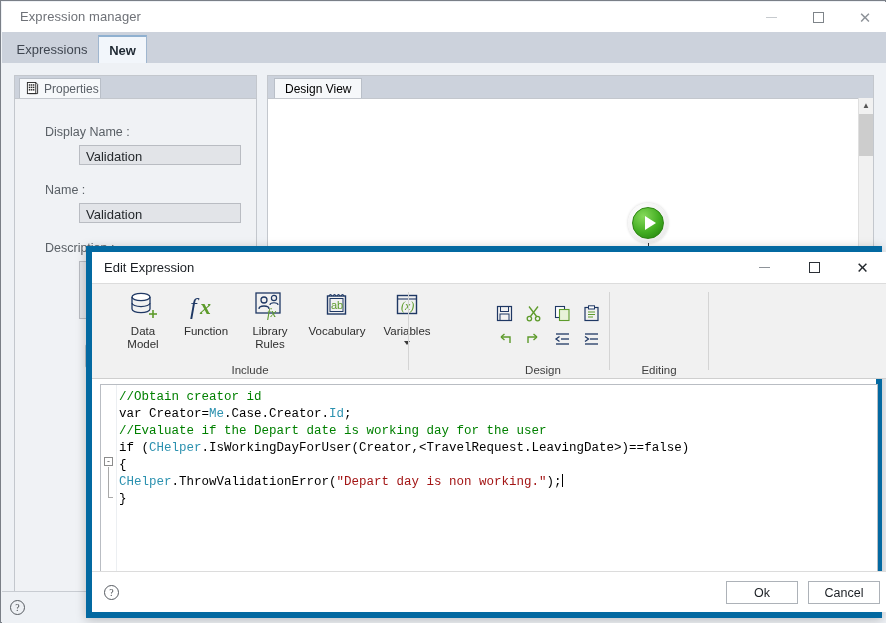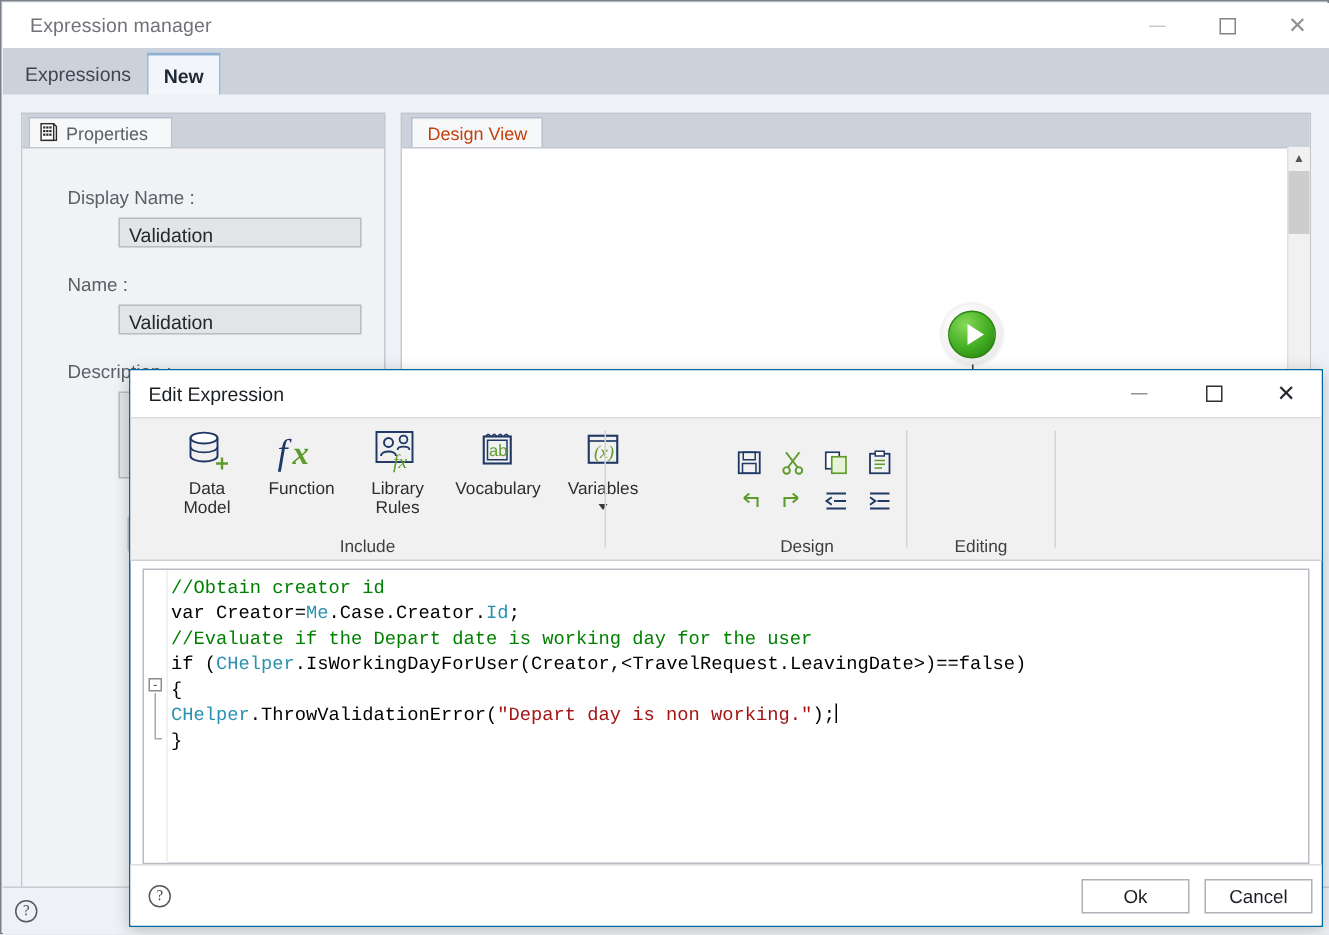--- a/index.html
+++ b/index.html
@@ -101,21 +101,21 @@
     border: 1px solid #c3c7cd;
     box-sizing: border-box;
   }
   .panel-tabrow {
     position: absolute; left: 0; top: 0;
     width: 241px; height: 22px;
     background: #ccd2dc;
   }
   .panel-tab {
     position: absolute; left: 4px; top: 2px;
-    height: 20px; padding: 0 15px 0 6px;
+    height: 20px; padding: 0 1px 0 6px;
     background: #f6f8fa;
     border: 1px solid #b9bfc8;
     border-bottom: none;
     box-sizing: border-box;
     display: flex; align-items: center; gap: 5px;
     font-size: 12px; color: #5b6168;
   }
   .panel-tab-ico { width: 13px; height: 13px; display:block; }
   .props-inner {
     position: absolute;
@@ -171,21 +171,21 @@
     background: #ccd2dc;
   }
   .design-tab {
     position: absolute; left: 6px; top: 2px;
     height: 20px; padding: 8px 10px;
     background: #f6f8fa;
     border: 1px solid #b9bfc8;
     border-bottom: none;
     box-sizing: border-box;
     display: flex; align-items: center;
-    font-size: 12px; color: #c2410c;
+    font-size: 12px; color: #000000;
   }
   .design-canvas {
     position: absolute;
     left: 0; top: 22px;
     width: 605px; height: 498px;
     background: #ffffff;
     border-top: 1px solid #c3c7cd;
     box-sizing: border-box;
     overflow: hidden;
   }
@@ -311,21 +311,21 @@
     font-size: 10px; color: #44484d;
     font-family: "Liberation Serif", serif;
   }
 
   
   .dlg {
     position: absolute;
     left: 86px; top: 246px;
     width: 796px; height: 372px;
     background: #ffffff;
-    border: 1px solid #0369a1;
+    border: 6px solid #0369a1;
     box-sizing: border-box;
     box-shadow: 0 2px 10px rgba(0,0,0,.22);
   }
   .dlg-title {
     position: absolute;
     left: 0; top: 0;
     width: 794px; height: 31px;
     background: #ffffff;
   }
   .dlg-title-text {

